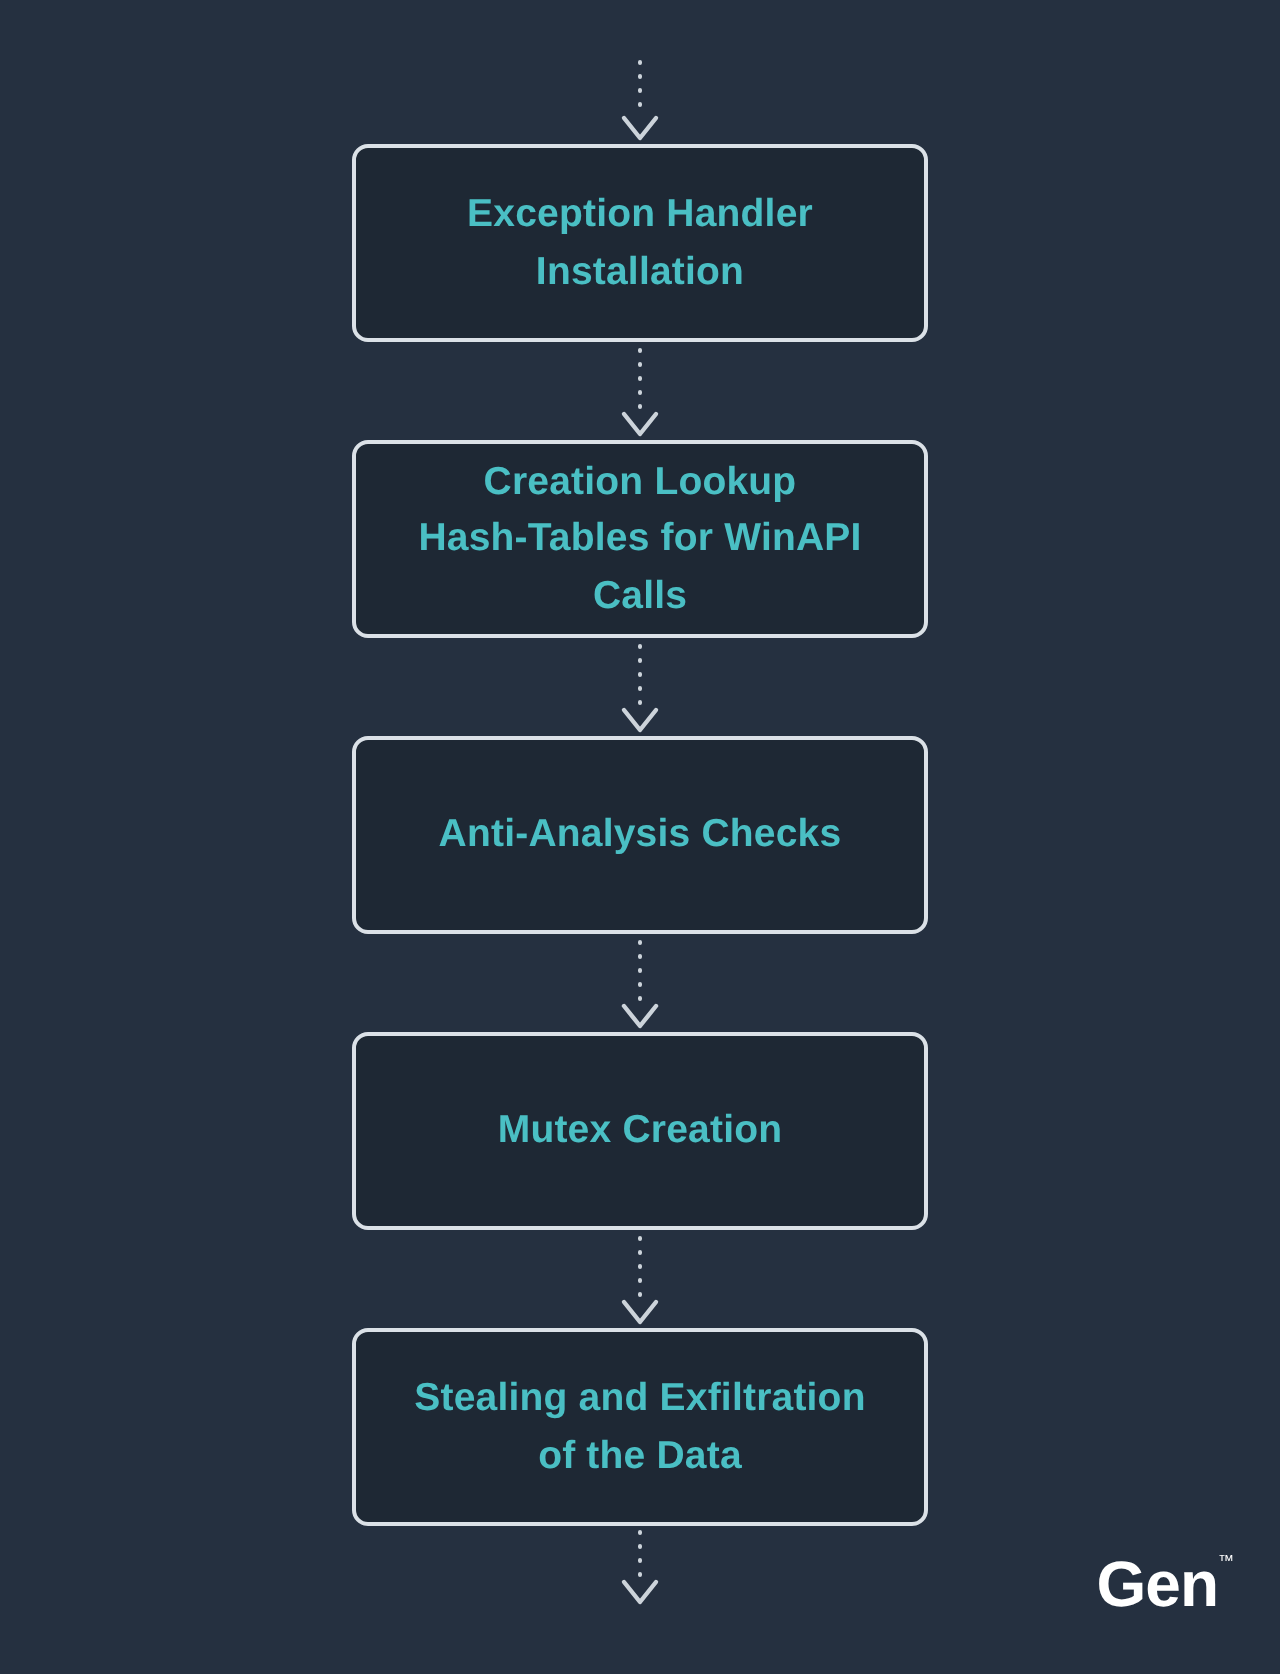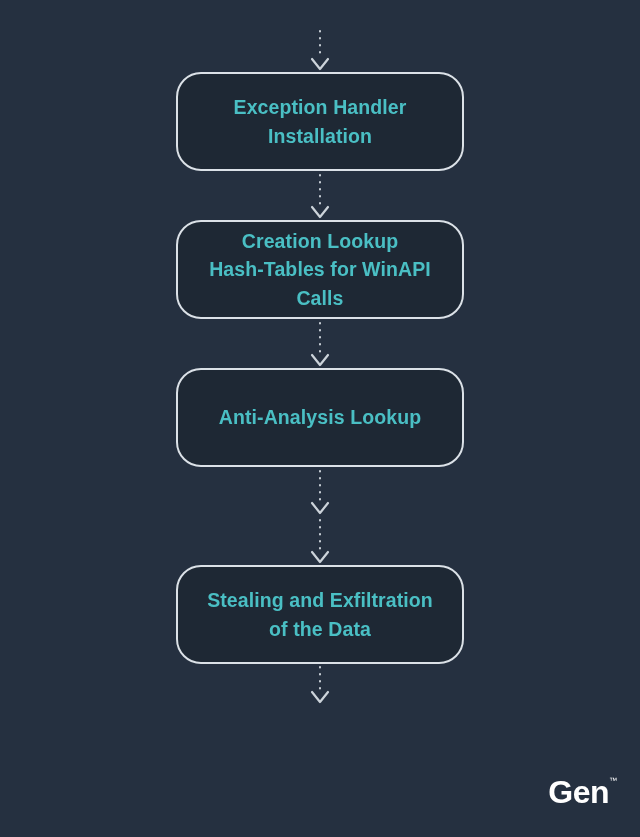--- a/index.html
+++ b/index.html
@@ -20,21 +20,21 @@
     padding-top: 30px;
     display: flex;
     flex-direction: column;
     align-items: center;
   }
   .flow-box {
     width: 288px;
     height: 99px;
     background: #1e2834;
     border: 2px solid #dbe1e7;
-    border-radius: 25px;
+    border-radius: 8px;
     display: flex;
     align-items: center;
     justify-content: center;
     text-align: center;
     padding: 2px 8px;
   }
   .flow-box .box-label {
     color: #4abfc4;
     font-size: 19.5px;
     font-weight: 700;
@@ -98,30 +98,33 @@
   </div>
 
   <div class="flow-arrow">
     <svg width="24" height="49" viewBox="0 0 24 49">
       <line x1="12" y1="4" x2="12" y2="33" stroke="#ccd3da" stroke-width="2" stroke-linecap="round" stroke-dasharray="0.5 6.5"></line>
       <polyline points="4,36 12,46 20,36" fill="none" stroke="#ccd3da" stroke-width="2.2" stroke-linecap="round" stroke-linejoin="round"></polyline>
     </svg>
   </div>
 
   <div class="flow-box">
-    <span class="box-label">Anti-Analysis Lookup</span>
+    <span class="box-label">Anti-Analysis Checks</span>
   </div>
 
   <div class="flow-arrow">
     <svg width="24" height="49" viewBox="0 0 24 49">
       <line x1="12" y1="4" x2="12" y2="33" stroke="#ccd3da" stroke-width="2" stroke-linecap="round" stroke-dasharray="0.5 6.5"></line>
       <polyline points="4,36 12,46 20,36" fill="none" stroke="#ccd3da" stroke-width="2.2" stroke-linecap="round" stroke-linejoin="round"></polyline>
     </svg>
   </div>
 
+  <div class="flow-box">
+    <span class="box-label">Mutex Creation</span>
+  </div>
 
   <div class="flow-arrow">
     <svg width="24" height="49" viewBox="0 0 24 49">
       <line x1="12" y1="4" x2="12" y2="33" stroke="#ccd3da" stroke-width="2" stroke-linecap="round" stroke-dasharray="0.5 6.5"></line>
       <polyline points="4,36 12,46 20,36" fill="none" stroke="#ccd3da" stroke-width="2.2" stroke-linecap="round" stroke-linejoin="round"></polyline>
     </svg>
   </div>
 
   <div class="flow-box">
     <span class="box-label">Stealing and Exfiltration

